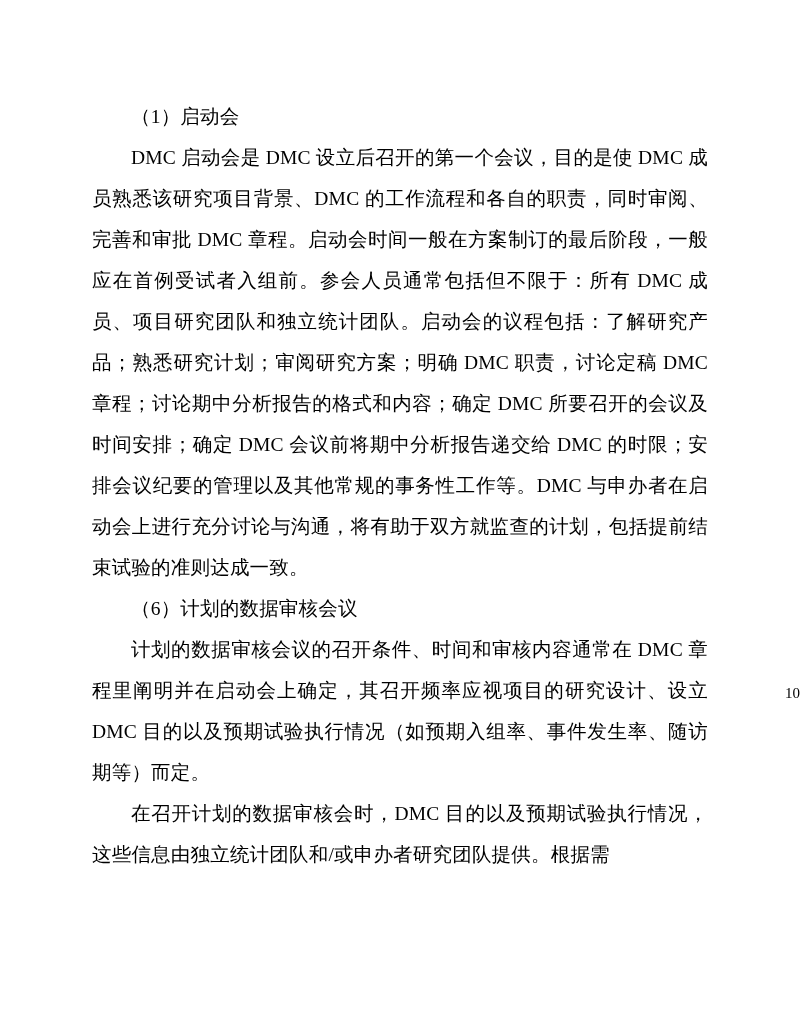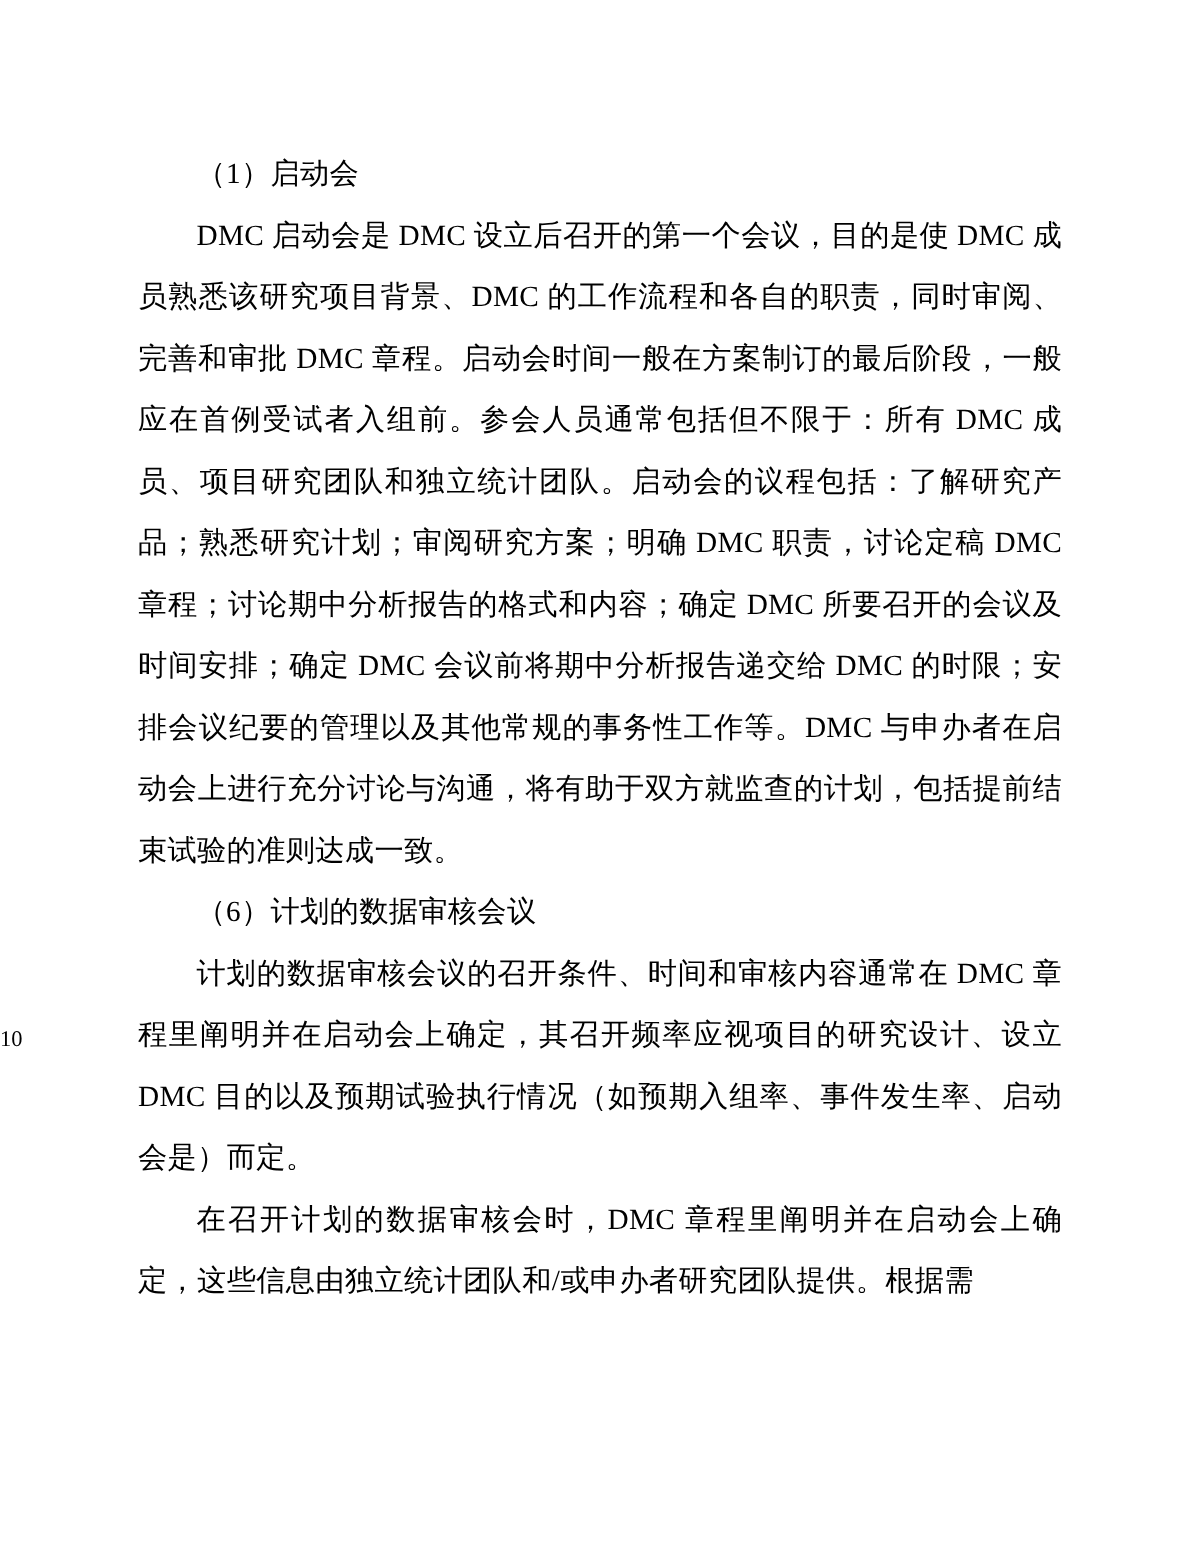--- a/index.html
+++ b/index.html
@@ -33,34 +33,34 @@
     margin: 0 0 0 0;
   }
   .para.indent {
     text-indent: 2em;
   }
   .page-number {
     position: absolute;
     left: 0;
     right: 0;
     bottom: 48px;
-    text-align: left;
+    text-align: right;
     font-size: 15px;
     font-family: "Liberation Serif", "DejaVu Serif", serif;
     color: #000;
   }
 </style>
 </head>
 <body>
 
 <div class="page">
 
   <div class="body-text">
     <p class="para indent">（1）启动会</p>
     <p class="para indent">DMC 启动会是 DMC 设立后召开的第一个会议，目的是使 DMC 成员熟悉该研究项目背景、DMC 的工作流程和各自的职责，同时审阅、完善和审批 DMC 章程。启动会时间一般在方案制订的最后阶段，一般应在首例受试者入组前。参会人员通常包括但不限于：所有 DMC 成员、项目研究团队和独立统计团队。启动会的议程包括：了解研究产品；熟悉研究计划；审阅研究方案；明确 DMC 职责，讨论定稿 DMC 章程；讨论期中分析报告的格式和内容；确定 DMC 所要召开的会议及时间安排；确定 DMC 会议前将期中分析报告递交给 DMC 的时限；安排会议纪要的管理以及其他常规的事务性工作等。DMC 与申办者在启动会上进行充分讨论与沟通，将有助于双方就监查的计划，包括提前结束试验的准则达成一致。</p>
     <p class="para indent">（6）计划的数据审核会议</p>
-    <p class="para indent">计划的数据审核会议的召开条件、时间和审核内容通常在 DMC 章程里阐明并在启动会上确定，其召开频率应视项目的研究设计、设立 DMC 目的以及预期试验执行情况（如预期入组率、事件发生率、启动会是）而定。</p>
-    <p class="para indent">在召开计划的数据审核会时，DMC 章程里阐明并在启动会上确定，这些信息由独立统计团队和/或申办者研究团队提供。根据需</p>
+    <p class="para indent">计划的数据审核会议的召开条件、时间和审核内容通常在 DMC 章程里阐明并在启动会上确定，其召开频率应视项目的研究设计、设立 DMC 目的以及预期试验执行情况（如预期入组率、事件发生率、随访期等）而定。</p>
+    <p class="para indent">在召开计划的数据审核会时，DMC 目的以及预期试验执行情况，这些信息由独立统计团队和/或申办者研究团队提供。根据需</p>
   </div>
 
   <div class="page-number">10</div>
 
 </div>
 
 </body></html>

